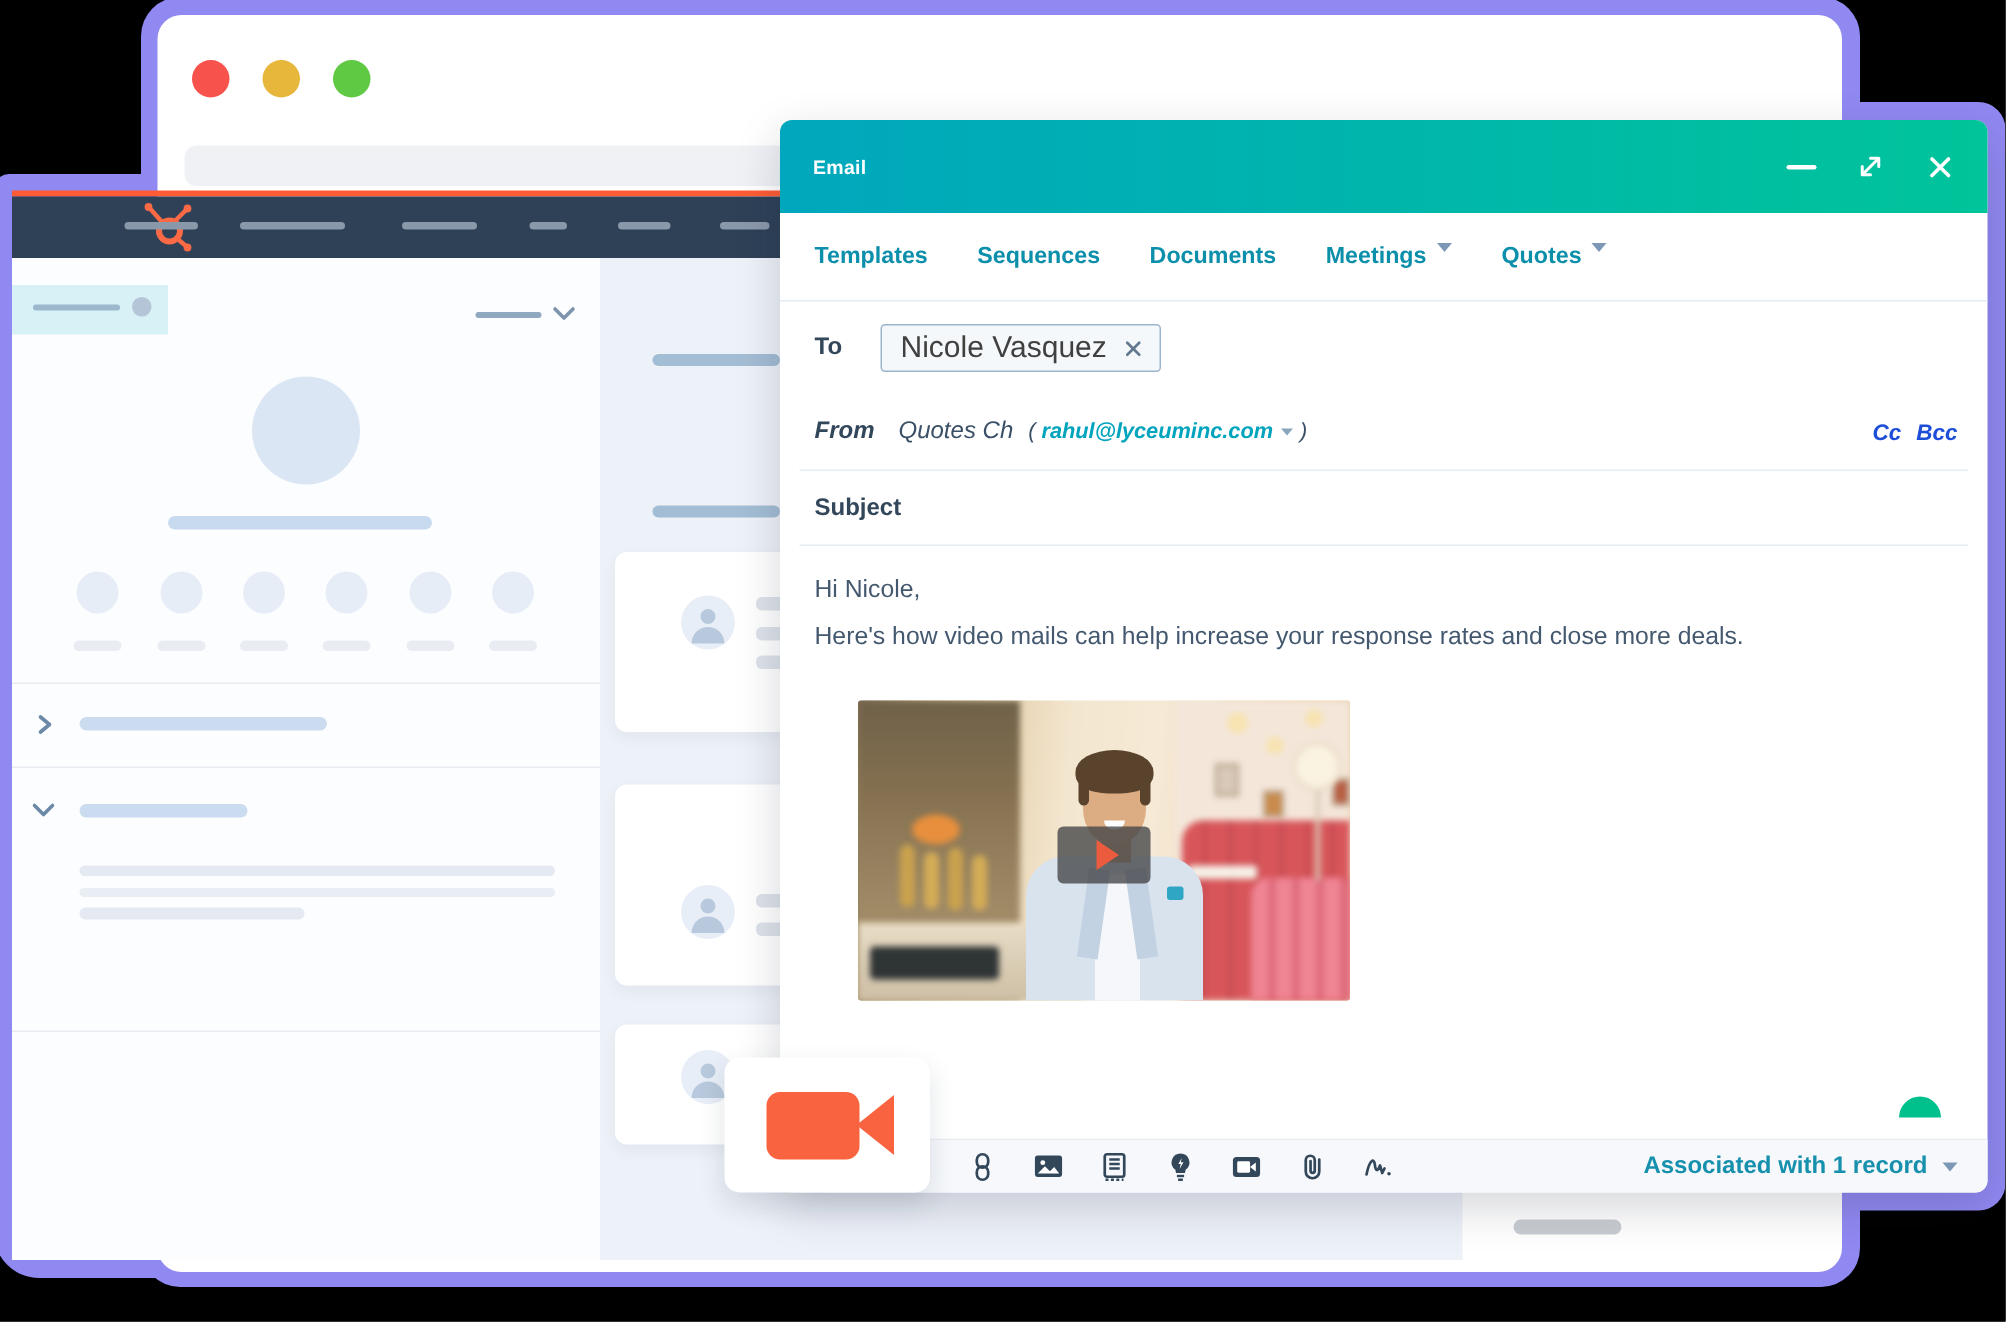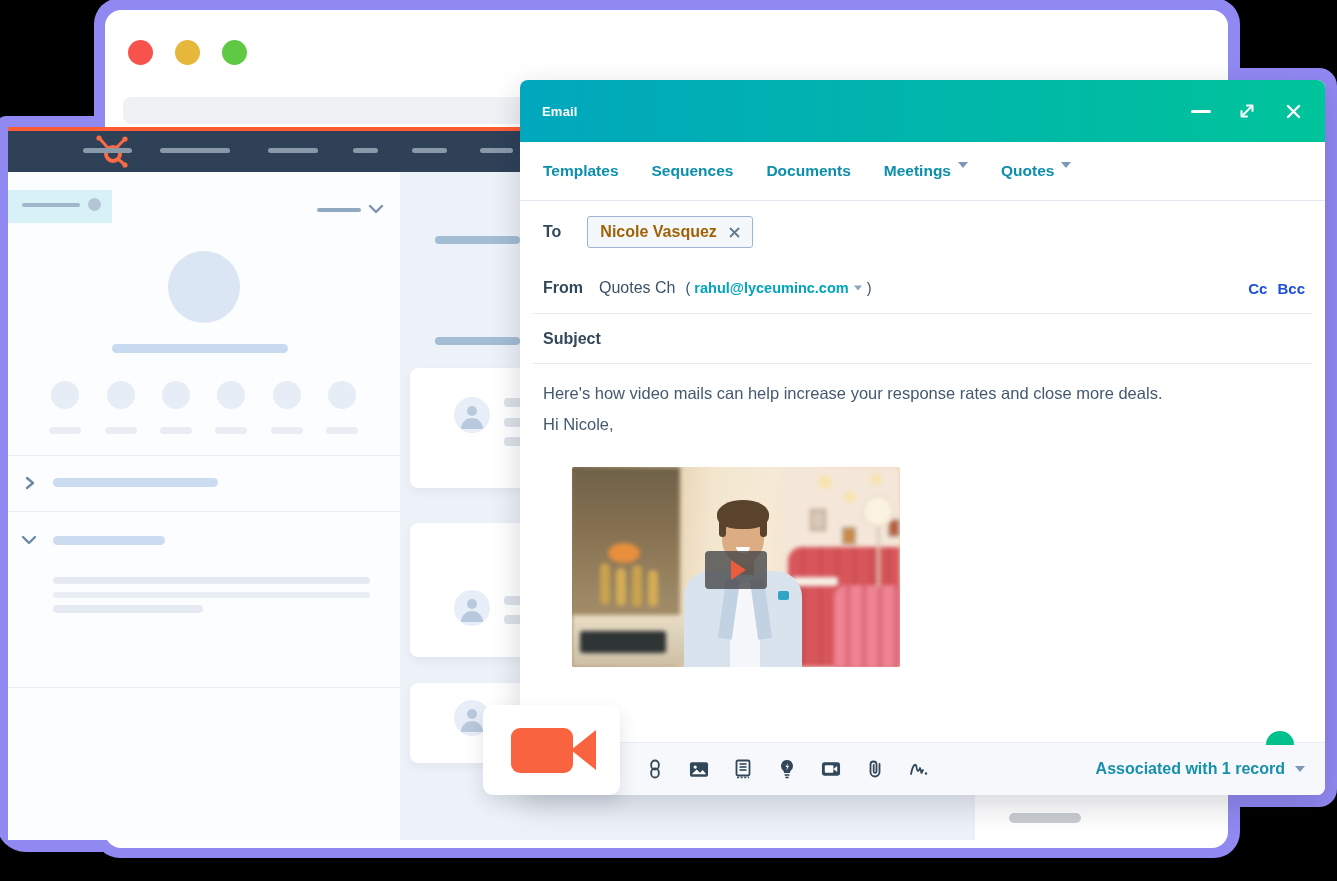--- a/index.html
+++ b/index.html
@@ -43,35 +43,35 @@
   .mc-btn{width:20px;height:20px;display:flex;align-items:center;justify-content:center;cursor:pointer;}
   .m-tabs{height:58px;flex:0 0 58px;display:flex;align-items:center;gap:33px;padding:0 23px;
           border-bottom:1px solid #e4eaf1;}
   .m-tab{color:#0b8fab;font-size:15.5px;font-weight:700;display:flex;align-items:flex-start;gap:7px;cursor:pointer;}
   .caret{width:0;height:0;border-left:5px solid transparent;border-right:5px solid transparent;
          border-top:6px solid #7c98b6;display:inline-block;}
   .m-to{height:62px;flex:0 0 62px;display:flex;align-items:center;gap:26px;padding:0 23px;}
   .f-label{color:#33475b;font-size:16px;font-weight:700;}
   .chip{display:inline-flex;align-items:center;gap:12px;height:30px;padding:0 12px;
         background:#f5f8fa;border:1px solid #9cb6cf;border-radius:3px;cursor:pointer;}
-  .chip-text{color:#a16207;font-size:16px;font-weight:700;}
-  .m-from{height:50px;flex:0 0 50px;display:flex;align-items:center;gap:10px;padding:0 20px 0 23px;}
+  .chip-text{color:#404040;font-size:20px;font-weight:400;}
+  .m-from{height:50px;flex:0 0 50px;display:flex;align-items:center;gap:10px;padding:0 20px 0 23px;font-style:italic;}
   .from-name{color:#3a5067;font-size:16px;}
   .from-email-wrap{color:#3a5067;font-size:14.5px;display:flex;align-items:center;gap:4px;}
   .from-email{color:#00a4bd;font-weight:700;}
   .ccbcc{color:#1d4ed8;font-size:15px;font-weight:700;cursor:pointer;}
   .m-div{height:1px;background:#e6ecf2;margin:0 13px;}
   .m-subj{height:49px;flex:0 0 49px;display:flex;align-items:center;padding:0 23px;}
   .m-body{flex:1;padding:14px 23px 0 23px;color:#44596f;font-size:16.5px;line-height:31px;}
   .thumb{position:relative;width:328px;height:200px;margin:27px 0 0 29px;overflow:hidden;
          border-radius:2px;cursor:pointer;}
   .ph{position:absolute;}
   .blur2{filter:blur(2px);}
   .blur3{filter:blur(3px);}
-  .m-footer{position:absolute;left:0;bottom:0;width:100%;height:53px;background:#f6f8fb;
+  .m-footer{position:absolute;left:0;bottom:0;width:100%;height:36px;background:#f6f8fb;
             border-top:1px solid #e7ecf2;border-radius:0 0 8px 8px;display:flex;align-items:center;
             padding:0 20px 0 0;box-sizing:border-box;}
   .ftools{display:flex;align-items:center;gap:24px;margin-left:125px;}
   .ft-icon{width:20px;height:20px;display:flex;align-items:center;justify-content:center;cursor:pointer;}
   .assoc{margin-left:auto;display:flex;align-items:center;gap:10px;cursor:pointer;}
   .assoc-text{color:#1790ad;font-size:16px;font-weight:700;}
   .greenarc{left:1266px;top:731px;width:28px;height:14px;background:#00c08b;border-radius:14px 14px 0 0;}
 
   
   .vcard{left:483px;top:705px;width:137px;height:90px;background:#ffffff;border-radius:10px;
@@ -272,22 +272,22 @@
       <span class="ccbcc">Bcc</span>
     </div>
 
     <div class="m-div"></div>
     <div class="m-subj">
       <span class="f-label">Subject</span>
     </div>
     <div class="m-div"></div>
 
     <div class="m-body">
+      <div>Hi Nicole,</div>
       <div>Here's how video mails can help increase your response rates and close more deals.</div>
-      <div>Hi Nicole,</div>
 
       <div class="thumb">
         <div class="ph blur3" style="left:-6px;top:-6px;width:340px;height:212px;
              background:linear-gradient(95deg,#7a6a50 0%,#b7a07b 12%,#e3cda8 26%,#f3e6cf 42%,#f6ead6 58%,#efd9bd 78%,#e9cdab 100%);"></div>
         <div class="ph blur2" style="left:0;top:0;width:108px;height:200px;
              background:linear-gradient(180deg,#6f6149 0%,#847050 30%,#9b8663 62%,#b29a72 100%);"></div>
         <div class="ph blur2" style="left:28px;top:96px;width:10px;height:42px;background:#caa24e;border-radius:5px;"></div>
         <div class="ph blur2" style="left:44px;top:101px;width:10px;height:38px;background:#d4ac56;border-radius:5px;"></div>
         <div class="ph blur2" style="left:60px;top:98px;width:10px;height:42px;background:#caa24e;border-radius:5px;"></div>
         <div class="ph blur2" style="left:76px;top:103px;width:10px;height:37px;background:#d4ac56;border-radius:5px;"></div>

